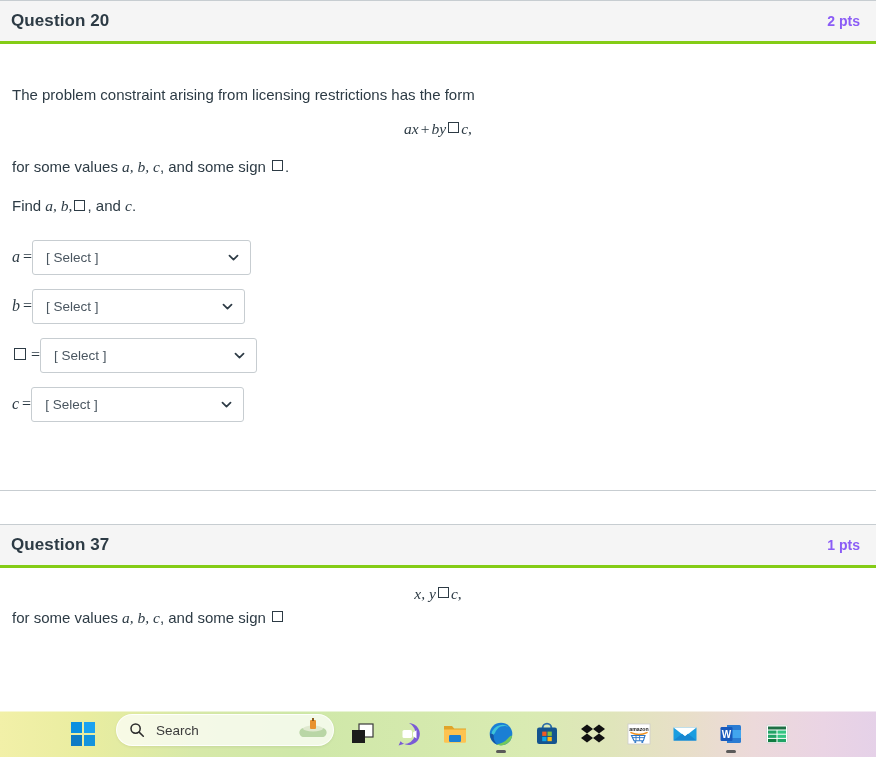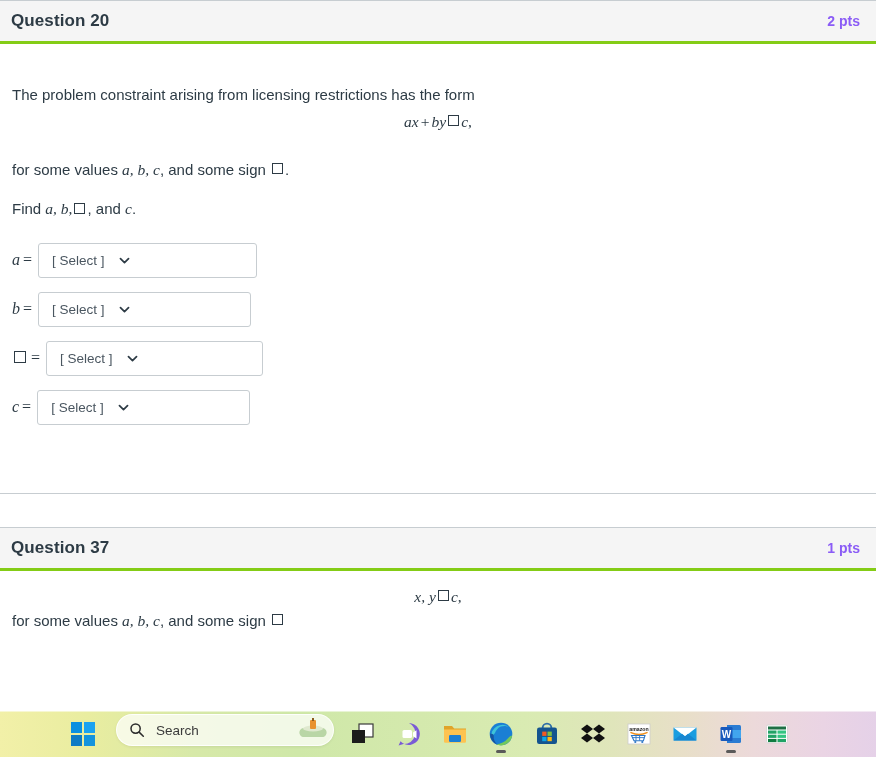--- a/index.html
+++ b/index.html
@@ -117,26 +117,26 @@
     padding-left: 3px;
   }
   .dd-select {
     box-sizing: border-box;
     height: 35px;
     border: 1px solid #c7cdd1;
     border-radius: 3px;
     background: #ffffff;
     display: flex;
     align-items: center;
+    justify-content: space-between;
     padding: 0 11px 0 13px;
     font-size: 13.5px;
     color: #4a5660;
     font-family: "Liberation Sans", sans-serif;
     cursor: default;
-    margin-left: 6px;
   }
   .chev {
     display: block;
     width: 11px;
     height: 11px;
     margin-left: 14px;
     flex: none;
   }
   .chev svg { display: block; }
 
@@ -239,25 +239,25 @@
 
   <div class="q-header">
     <span class="q-title">Question 20</span>
     <span class="q-points">2 pts</span>
   </div>
 
   <div class="q-body">
 
     <div class="q-text para" style="margin-top:40px;">The problem constraint arising from licensing restrictions has the form</div>
 
-    <div class="display-math" style="margin-top:7px;">
+    <div class="display-math" style="margin-top:14px;">
       <span class="mathjax"><span>ax</span><span class="op">+</span><span>by</span><span class="mbox"></span><span>c</span><span class="comma">,</span></span>
     </div>
 
-    <div class="q-text para" style="margin-top:28px;"><span>for some values </span><span class="mathjax">a, b, c</span><span>, and some sign </span><span class="mbox"></span><span>.</span></div>
+    <div class="q-text para" style="margin-top:18px;"><span>for some values </span><span class="mathjax">a, b, c</span><span>, and some sign </span><span class="mbox"></span><span>.</span></div>
 
     <div class="q-text para" style="margin-top:17px;"><span>Find </span><span class="mathjax">a, b,</span><span class="mbox"></span><span>, and </span><span class="mathjax">c</span><span>.</span></div>
 
     <div class="dd-row" style="margin-top:22px;">
       <span class="dd-label"><span>a</span><span class="eq">=</span></span>
       <div class="dd-select" style="width:219px;">
         <span>[ Select ]</span>
         <span class="chev">
           <svg viewBox="0 0 12 12">
               <path d="M1.6 4 L6 8.2 L10.4 4" fill="none" stroke="#2d3b45" stroke-width="1.9" stroke-linecap="round" stroke-linejoin="round"></path>

